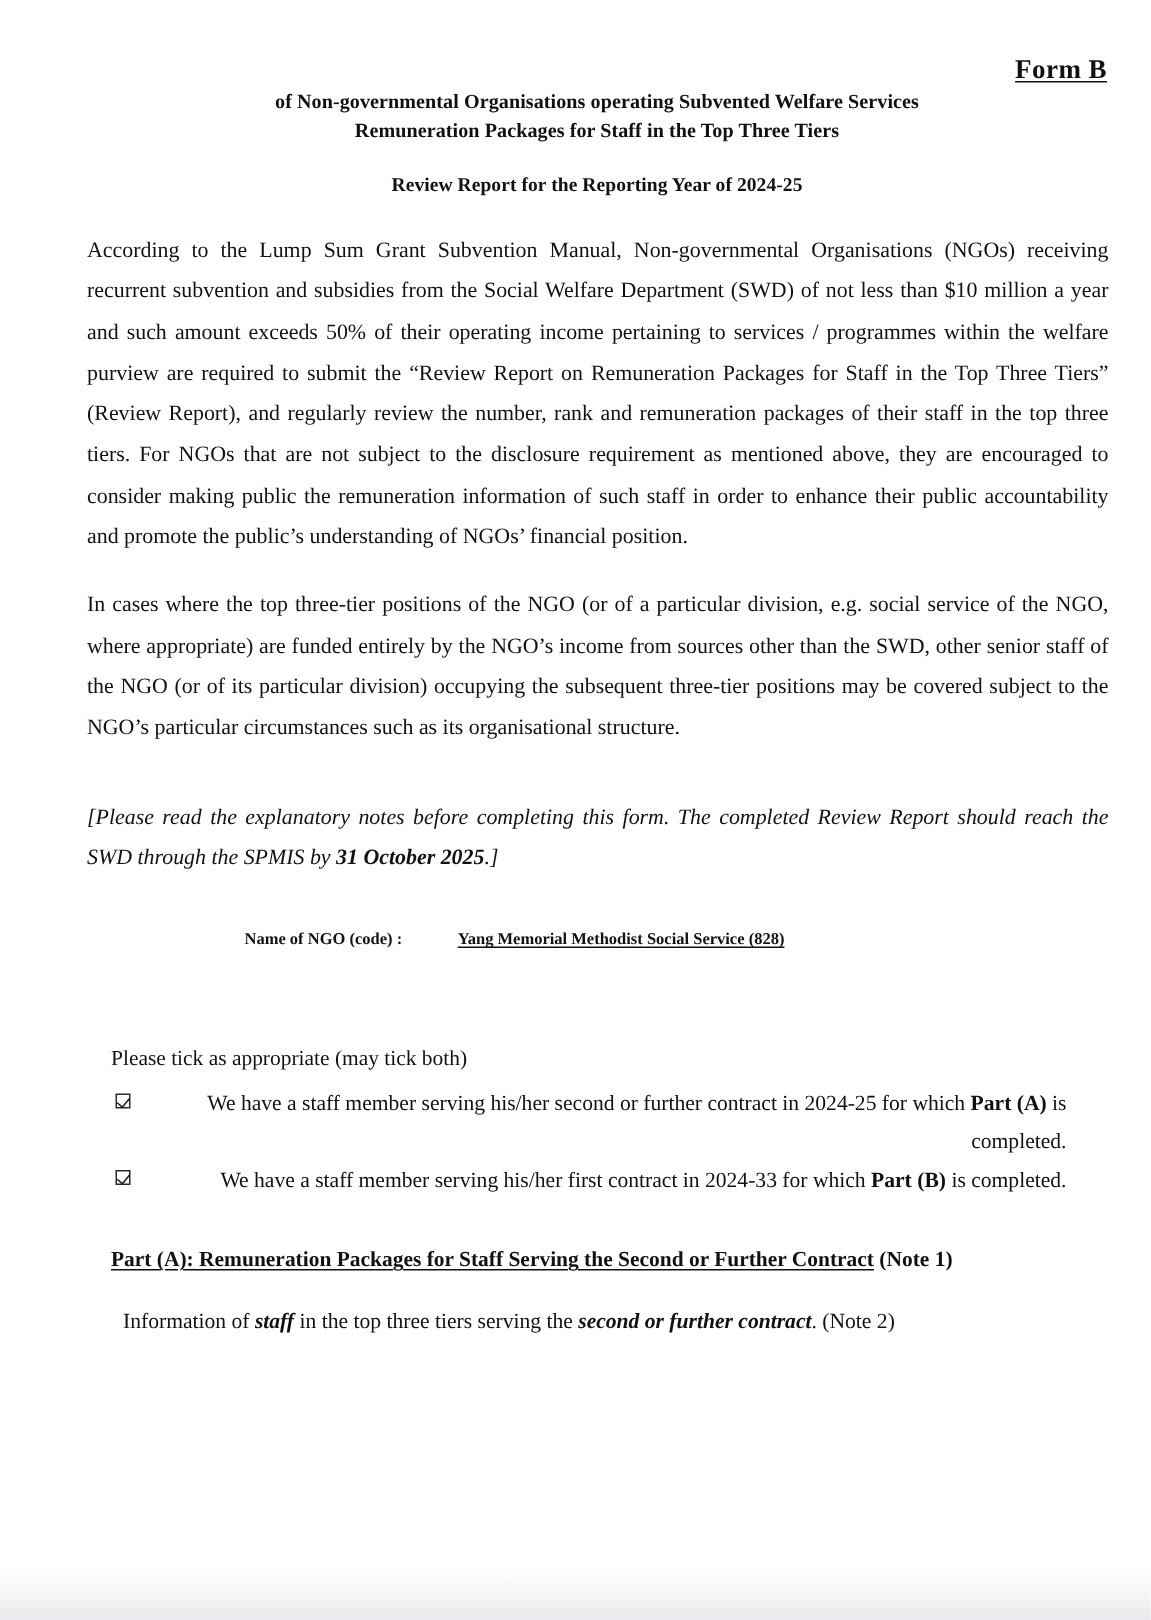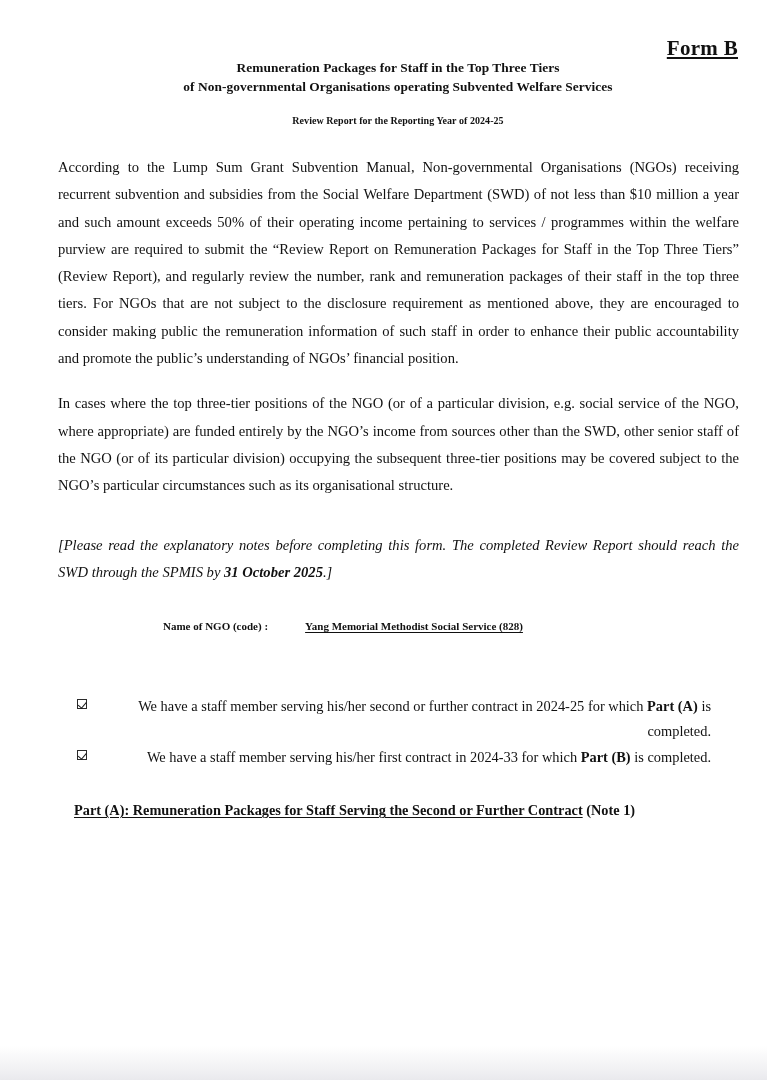--- a/index.html
+++ b/index.html
@@ -34,21 +34,21 @@
     inset: 0;
     padding: 0;
   }
 
   
   .form-tag {
     position: absolute;
     top: 36px;
     right: 29px;
     font-weight: bold;
-    font-size: 21px;
+    font-size: 18px;
     letter-spacing: 0.3px;
     text-decoration: underline;
     text-underline-offset: 2px;
   }
 
   .title-block {
     position: absolute;
     top: 58px;
     left: 58px;
     right: 29px;
@@ -60,21 +60,21 @@
     line-height: 19px;
     letter-spacing: 0.05px;
   }
   .review-line {
     position: absolute;
     top: 115px;
     left: 58px;
     right: 29px;
     text-align: center;
     font-weight: bold;
-    font-size: 10px;
+    font-size: 13px;
     letter-spacing: 0.05px;
   }
 
   
   .body-area {
     position: absolute;
     top: 154px;
     left: 58px;
     width: 681px;
   }
@@ -197,56 +197,60 @@
   }
 </style>
 </head>
 <body>
 
 <div class="page">
 
   <div class="form-tag">Form B</div>
 
   <div class="title-block">
+    <div class="title-line">of Non-governmental Organisations operating Subvented Welfare Services</div>
     <div class="title-line">Remuneration Packages for Staff in the Top Three Tiers</div>
-    <div class="title-line">of Non-governmental Organisations operating Subvented Welfare Services</div>
   </div>
 
   <div class="review-line">Review Report for the Reporting Year of 2024-25</div>
 
   <div class="body-area">
 
     <p class="para">According to the Lump Sum Grant Subvention Manual, Non-governmental Organisations (NGOs) receiving recurrent subvention and subsidies from the Social Welfare Department (SWD) of not less than $10 million a year and such amount exceeds 50% of their operating income pertaining to services / programmes within the welfare purview are required to submit the “Review Report on Remuneration Packages for Staff in the Top Three Tiers” (Review Report), and regularly review the number, rank and remuneration packages of their staff in the top three tiers. For NGOs that are not subject to the disclosure requirement as mentioned above, they are encouraged to consider making public the remuneration information of such staff in order to enhance their public accountability and promote the public’s understanding of NGOs’ financial position.</p>
 
     <p class="para second">In cases where the top three-tier positions of the NGO (or of a particular division, e.g. social service of the NGO, where appropriate) are funded entirely by the NGO’s income from sources other than the SWD, other senior staff of the NGO (or of its particular division) occupying the subsequent three-tier positions may be covered subject to the NGO’s particular circumstances such as its organisational structure.</p>
 
     <p class="note-italic">
       <span>[Please read the explanatory notes before completing this form. The completed Review Report should reach the SWD through the SPMIS by </span><b>31 October 2025</b><span>.]</span>
     </p>
 
     <div class="ngo-line">
       <span class="ngo-label">Name of NGO (code) :</span><span class="ngo-value">Yang Memorial Methodist Social Service (828)</span>
     </div>
 
     <div class="tick-section">
+      <div class="tick-prompt">Please tick as appropriate (may tick both)</div>
 
       <ul class="tick-list">
         <li>
           <span class="checkbox"></span><span>We have a staff member serving his/her second or further contract in 2024-25 for which </span><b>Part (A)</b><span> is completed.</span>
         </li>
         <li>
           <span class="checkbox"></span><span>We have a staff member serving his/her first contract in 2024-33 for which </span><b>Part (B)</b><span> is completed.</span>
         </li>
       </ul>
     </div>
 
     <div class="part-heading">
       <span class="underlined">Part (A): Remuneration Packages for Staff Serving the Second or Further Contract</span><span class="note-ref"> (Note 1)</span>
     </div>
 
+    <div class="part-sub">
+      <span>Information of </span><i class="bi">staff</i><span> in the top three tiers serving the </span><i class="bi">second or further contract</i><span>. (Note 2)</span>
+    </div>
 
   </div>
 
   <div class="page-bottom-shade"></div>
 </div>
 
 <style>
 </style>
 
 </body></html>

